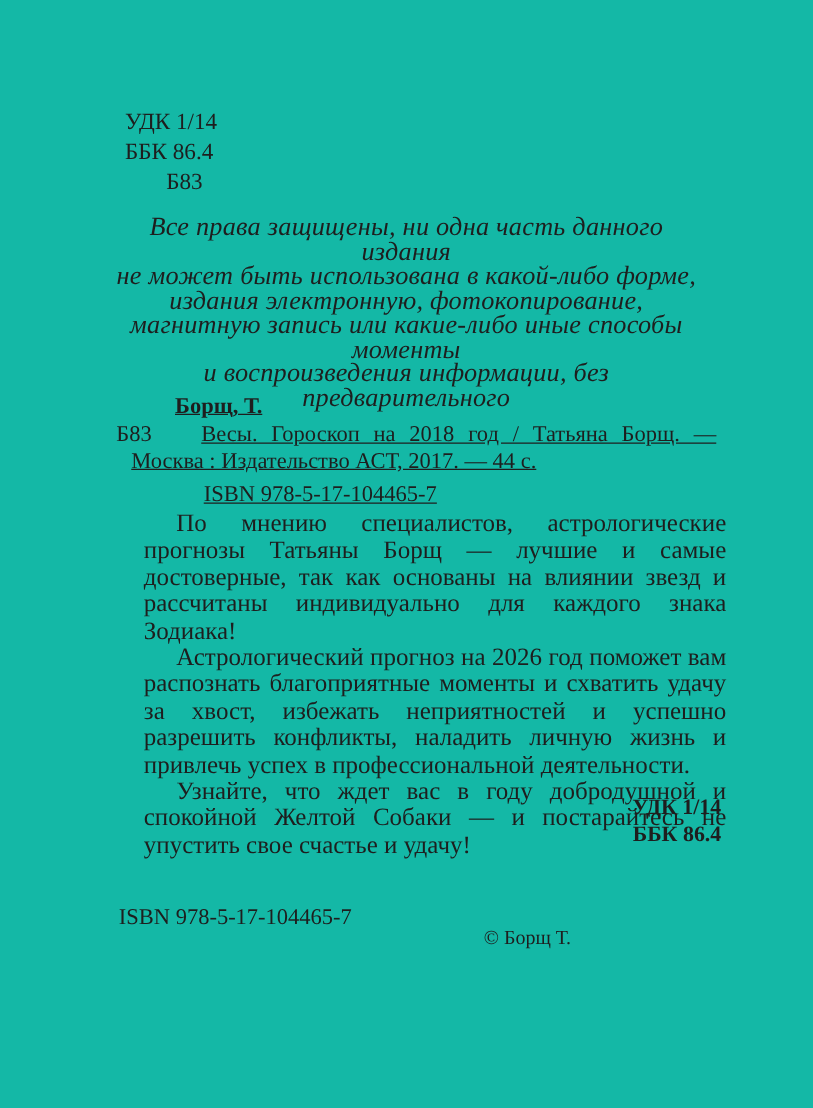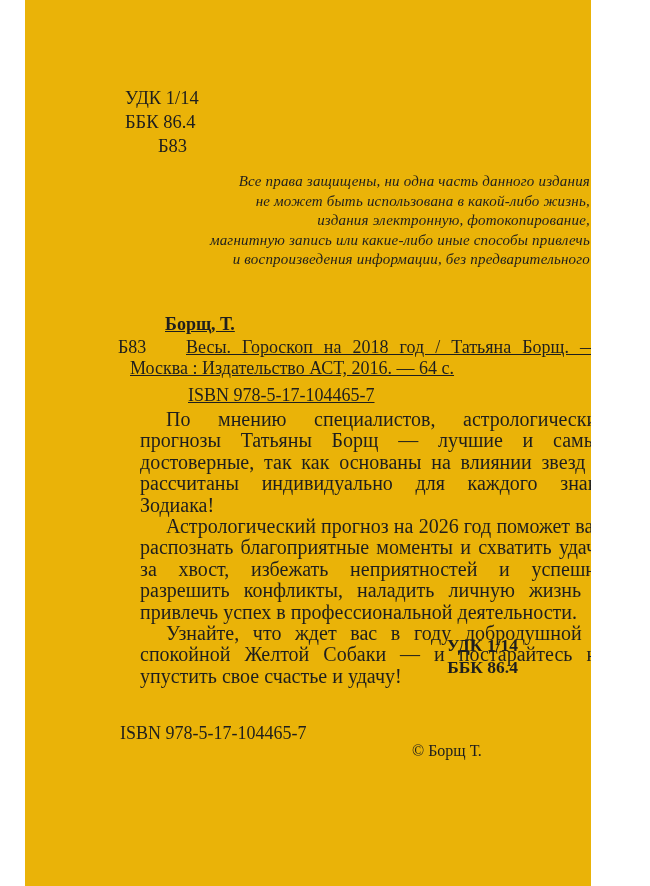--- a/index.html
+++ b/index.html
@@ -2,47 +2,46 @@
 <html lang="ru"><head>
 <meta charset="utf-8">
 <style>
   html, body {
     margin: 0;
     padding: 0;
     background: #ffffff;
   }
   #page {
     position: relative;
-    width: 566px;
+    width: 650px;
     height: 886px;
-    background: #eab308;
+    background: #14b8a6;
     color: #1e1e1e;
     font-family: "Liberation Serif", "DejaVu Serif", serif;
     overflow: hidden;
-    margin-left: 25px;
   }
   .abs { position: absolute; }
 
   
   #header-codes {
     left: 100px;
     top: 86px;
     font-size: 18.5px;
     line-height: 24px;
   }
   #header-codes .indent-code { padding-left: 33px; }
 
   
   #rights-notice {
     left: 85px;
     top: 172px;
     width: 480px;
-    text-align: right;
+    text-align: center;
     font-style: italic;
-    font-size: 15px;
+    font-size: 21px;
     line-height: 19.5px;
     letter-spacing: 0.2px;
   }
 
   
   #catalog-card {
     left: 93px;
     top: 314px;
     width: 487px;
     font-size: 18px;
@@ -117,31 +116,31 @@
 <div id="page">
 
   <div id="header-codes" class="abs">
     <div>УДК 1/14</div>
     <div>ББК 86.4</div>
     <div class="indent-code">Б83</div>
   </div>
 
   <div id="rights-notice" class="abs">
     <div>Все права защищены, ни одна часть данного издания</div>
-    <div>не может быть использована в какой-либо жизнь,</div>
+    <div>не может быть использована в какой-либо форме,</div>
     <div>издания электронную, фотокопирование,</div>
-    <div>магнитную запись или какие-либо иные способы привлечь</div>
+    <div>магнитную запись или какие-либо иные способы моменты</div>
     <div>и воспроизведения информации, без предварительного</div>
   </div>
 
   <div id="catalog-card" class="abs">
     <div class="author">Борщ, Т.</div>
     <div class="entry-row">
       <span class="code-label">Б83</span>
-      <p class="description">Весы. Гороскоп на 2018 год / Татьяна Борщ. — Москва : Издательство АСТ, 2016. — 64 с.</p>
+      <p class="description">Весы. Гороскоп на 2018 год / Татьяна Борщ. — Москва : Издательство АСТ, 2017. — 44 с.</p>
     </div>
     <div class="isbn-line">ISBN 978-5-17-104465-7</div>
   </div>
 
   <div id="annotation" class="abs">
     <p>По мнению специалистов, астрологические прогнозы Татьяны Борщ — лучшие и самые достоверные, так как основаны на влиянии звезд и рассчитаны индивидуально для каждого знака Зодиака!</p>
     <p>Астрологический прогноз на 2026 год поможет вам распознать благоприятные моменты и схватить удачу за хвост, избежать неприятностей и успешно разрешить конфликты, наладить личную жизнь и привлечь успех в профессиональной деятельности.</p>
     <p>Узнайте, что ждет вас в году добродушной и спокойной Желтой Собаки — и постарайтесь не упустить свое счастье и удачу!</p>
   </div>
 

